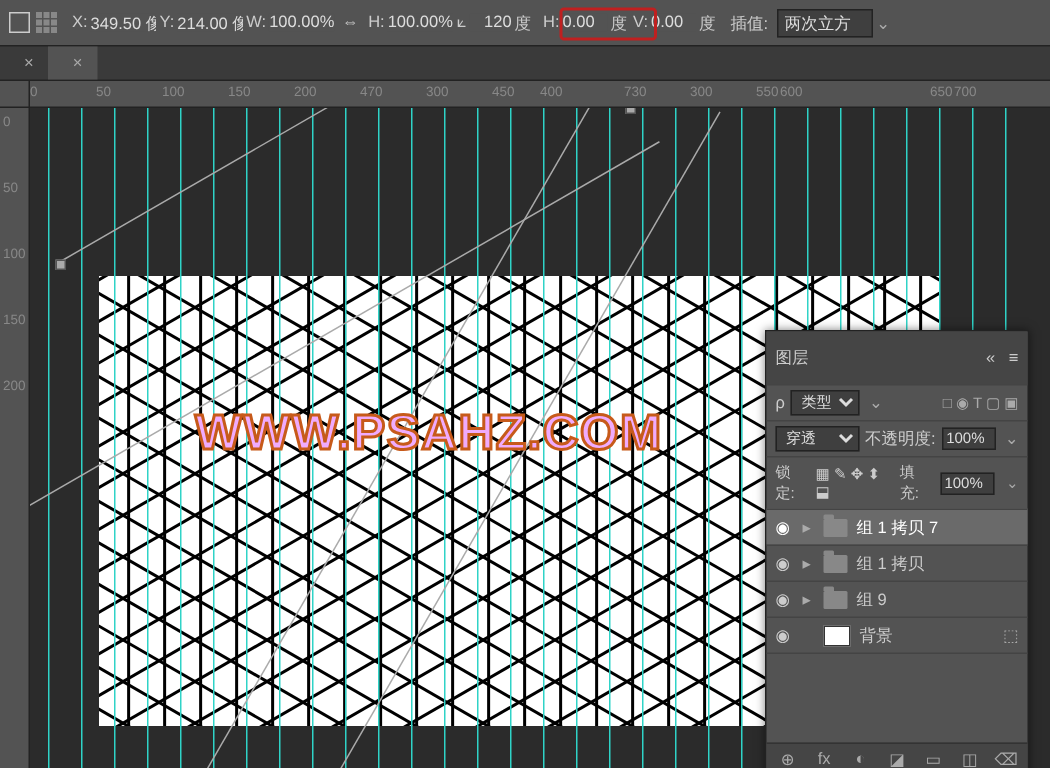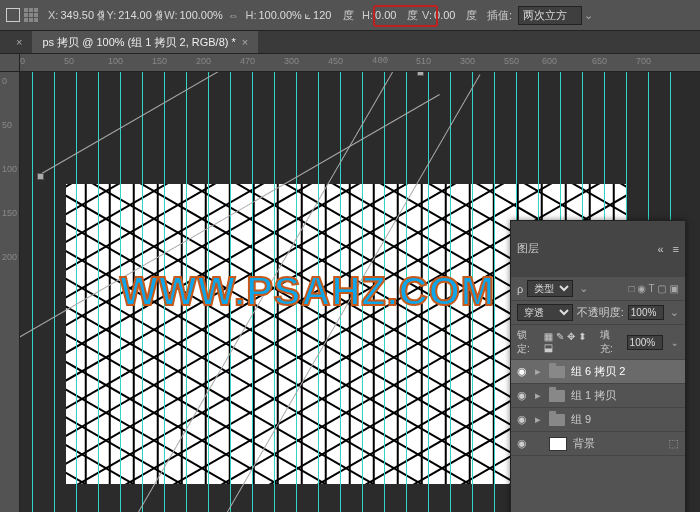--- a/index.html
+++ b/index.html
@@ -32,24 +32,24 @@
 .whitecanvas { position: absolute; left: 66px; top: 130px; width: 560px; height: 300px; background: #fff; }
 .pattern { position: absolute; inset: 0; overflow: hidden; }
 .pattern .dline { position: absolute; height: 1.5px; width: 1400px; background: #000; left: 50%; top: 50%; transform-origin: center; }
 
 .guide { position: absolute; background: #2fd3c7; z-index: 2; }
 .guide.v { width: 1px; top: 18px; bottom: 0; }
 
 .transform-line { position: absolute; height: 1px; background: #aaa; z-index: 3; transform-origin: left center; }
 .t-handle { position: absolute; width: 7px; height: 7px; background: #aaa; border: 1px solid #555; z-index: 4; }
 
-.watermark { position: absolute; left: 120px; top: 215px; font-size: 40px; font-weight: 700; color: #0ea5e9; -webkit-text-stroke: 2px #c75a1a; z-index: 8; letter-spacing: 1px; }
+.watermark { position: absolute; left: 130px; top: 215px; font-size: 33px; font-weight: 700; color: #f0abfc; -webkit-text-stroke: 2px #c75a1a; z-index: 8; letter-spacing: 1px; }
 
 .layers { position: absolute; right: 14px; top: 220px; width: 176px; background: #535353; border: 1px solid #222; z-index: 50; font-size: 11px; color: #ccc; box-shadow: 0 0 6px rgba(0,0,0,.5); }
-.layers .hdr { display: flex; justify-content: space-between; align-items: center; padding: 20px 6px; background: #454545; }
+.layers .hdr { display: flex; justify-content: space-between; align-items: center; padding: 10px 6px; background: #454545; }
 .layers .row { display: flex; align-items: center; padding: 3px 6px; gap: 4px; border-top: 1px solid #444; }
 .layers select, .layers input { background: #3f3f3f; border: 1px solid #222; color: #ddd; font-size: 10px; padding: 1px 2px; }
 .layers .locks { display: flex; align-items: center; padding: 3px 6px; gap: 6px; border-top: 1px solid #444; font-size: 10px; }
 .layers .layer { display: flex; align-items: center; padding: 4px 6px; gap: 6px; border-top: 1px solid #444; }
 .layers .layer.sel { background: #6a6a6a; color: #fff; }
 .eye { width: 12px; }
 .arrow { width: 8px; color: #aaa; }
 .folder { width: 16px; height: 12px; background: #888; border-radius: 1px; position: relative; }
 .folder:before { content: ''; position: absolute; top: -3px; left: 0; width: 7px; height: 3px; background: #888; border-radius: 1px 1px 0 0; }
 .thumb-bg { width: 18px; height: 14px; background: #fff; border: 1px solid #333; }
@@ -79,60 +79,59 @@
   <span class="lbl">X:</span>
   <input value="349.50 像i" style="">
   <span class="lbl">Y:</span>
   <input value="214.00 像i" style="">
   <span class="lbl">W:</span>
   <input value="100.00%" style="">
   <span class="link">⇔</span>
   <span class="lbl">H:</span>
   <input value="100.00%" style="">
   <span class="lbl">⟀</span>
-  <input style="width: 28px;" value="120">
+  <input style="width: 28px; text-align: right;" value="120">
   <span class="lbl">度</span>
   <span class="lbl" style="margin-left:6px">H:</span>
   <input style="width: 30px;" value="0.00">
   <span class="lbl">度</span>
   <span class="lbl">V:</span>
   <input style="width: 30px;" value="0.00">
   <span class="lbl">度</span>
   <span class="lbl" style="margin-left:8px">插值:</span>
   <div class="interp"><span>两次立方</span></div>
   <span class="chev">⌄</span>
 </div>
 
 <div class="tabbar">
   <div class="tab">
       <span class="x">×</span>
     </div>
   <div class="tab active">
-      <span>ps 拷贝 @ 100% (组 1 拷贝 2, RGB/8) *</span>
       <span class="x">×</span>
     </div>
 </div>
 
 <div class="canvas-area">
   <div class="rc"></div>
   <div class="ruler-h">
       <span class="tick" style="left: 0px;">0</span>
       <span class="tick" style="left: 44px;">50</span>
       <span class="tick" style="left: 88px;">100</span>
       <span class="tick" style="left: 132px;">150</span>
       <span class="tick" style="left: 176px;">200</span>
       <span class="tick" style="left: 220px;">470</span>
       <span class="tick" style="left: 264px;">300</span>
       <span class="tick" style="left: 308px;">450</span>
-      <span class="tick" style="left: 352px; font-family: Liberation Mono, monospace;">400</span>
-      <span class="tick" style="left: 396px;">510</span>
+      <span class="tick" style="left: 340px;">400</span>
+      <span class="tick" style="left: 396px;">730</span>
       <span class="tick" style="left: 440px;">300</span>
       <span class="tick" style="left: 484px;">550</span>
-      <span class="tick" style="left: 522px;">600</span>
-      <span class="tick" style="left: 572px;">650</span>
+      <span class="tick" style="left: 500px;">600</span>
+      <span class="tick" style="left: 600px;">650</span>
       <span class="tick" style="left: 616px;">700</span>
     </div>
   <div class="ruler-v">
       <span class="tick" style="top: 22px;">0</span>
       <span class="tick" style="top: 66px;">50</span>
       <span class="tick" style="top: 110px;">100</span>
       <span class="tick" style="top: 154px;">150</span>
       <span class="tick" style="top: 198px;">200</span>
     </div>
 
@@ -325,21 +324,21 @@
     <span>▦ ✎ ✥ ⬍ ⬓</span>
     <span style="margin-left:auto">填充:</span>
     <input style="width: 36px;" value="100%">
     <span class="chev">⌄</span>
   </div>
 
   <div class="layer sel">
     <span class="eye">◉</span>
     <span class="arrow">▸</span>
     <div class="folder"></div>
-    <span>组 6 拷贝 2</span>
+    <span>组 1 拷贝 7</span>
   </div>
   <div class="layer">
     <span class="eye">◉</span>
     <span class="arrow">▸</span>
     <div class="folder"></div>
     <span>组 1 拷贝</span>
   </div>
   <div class="layer">
     <span class="eye">◉</span>
     <span class="arrow">▸</span>

